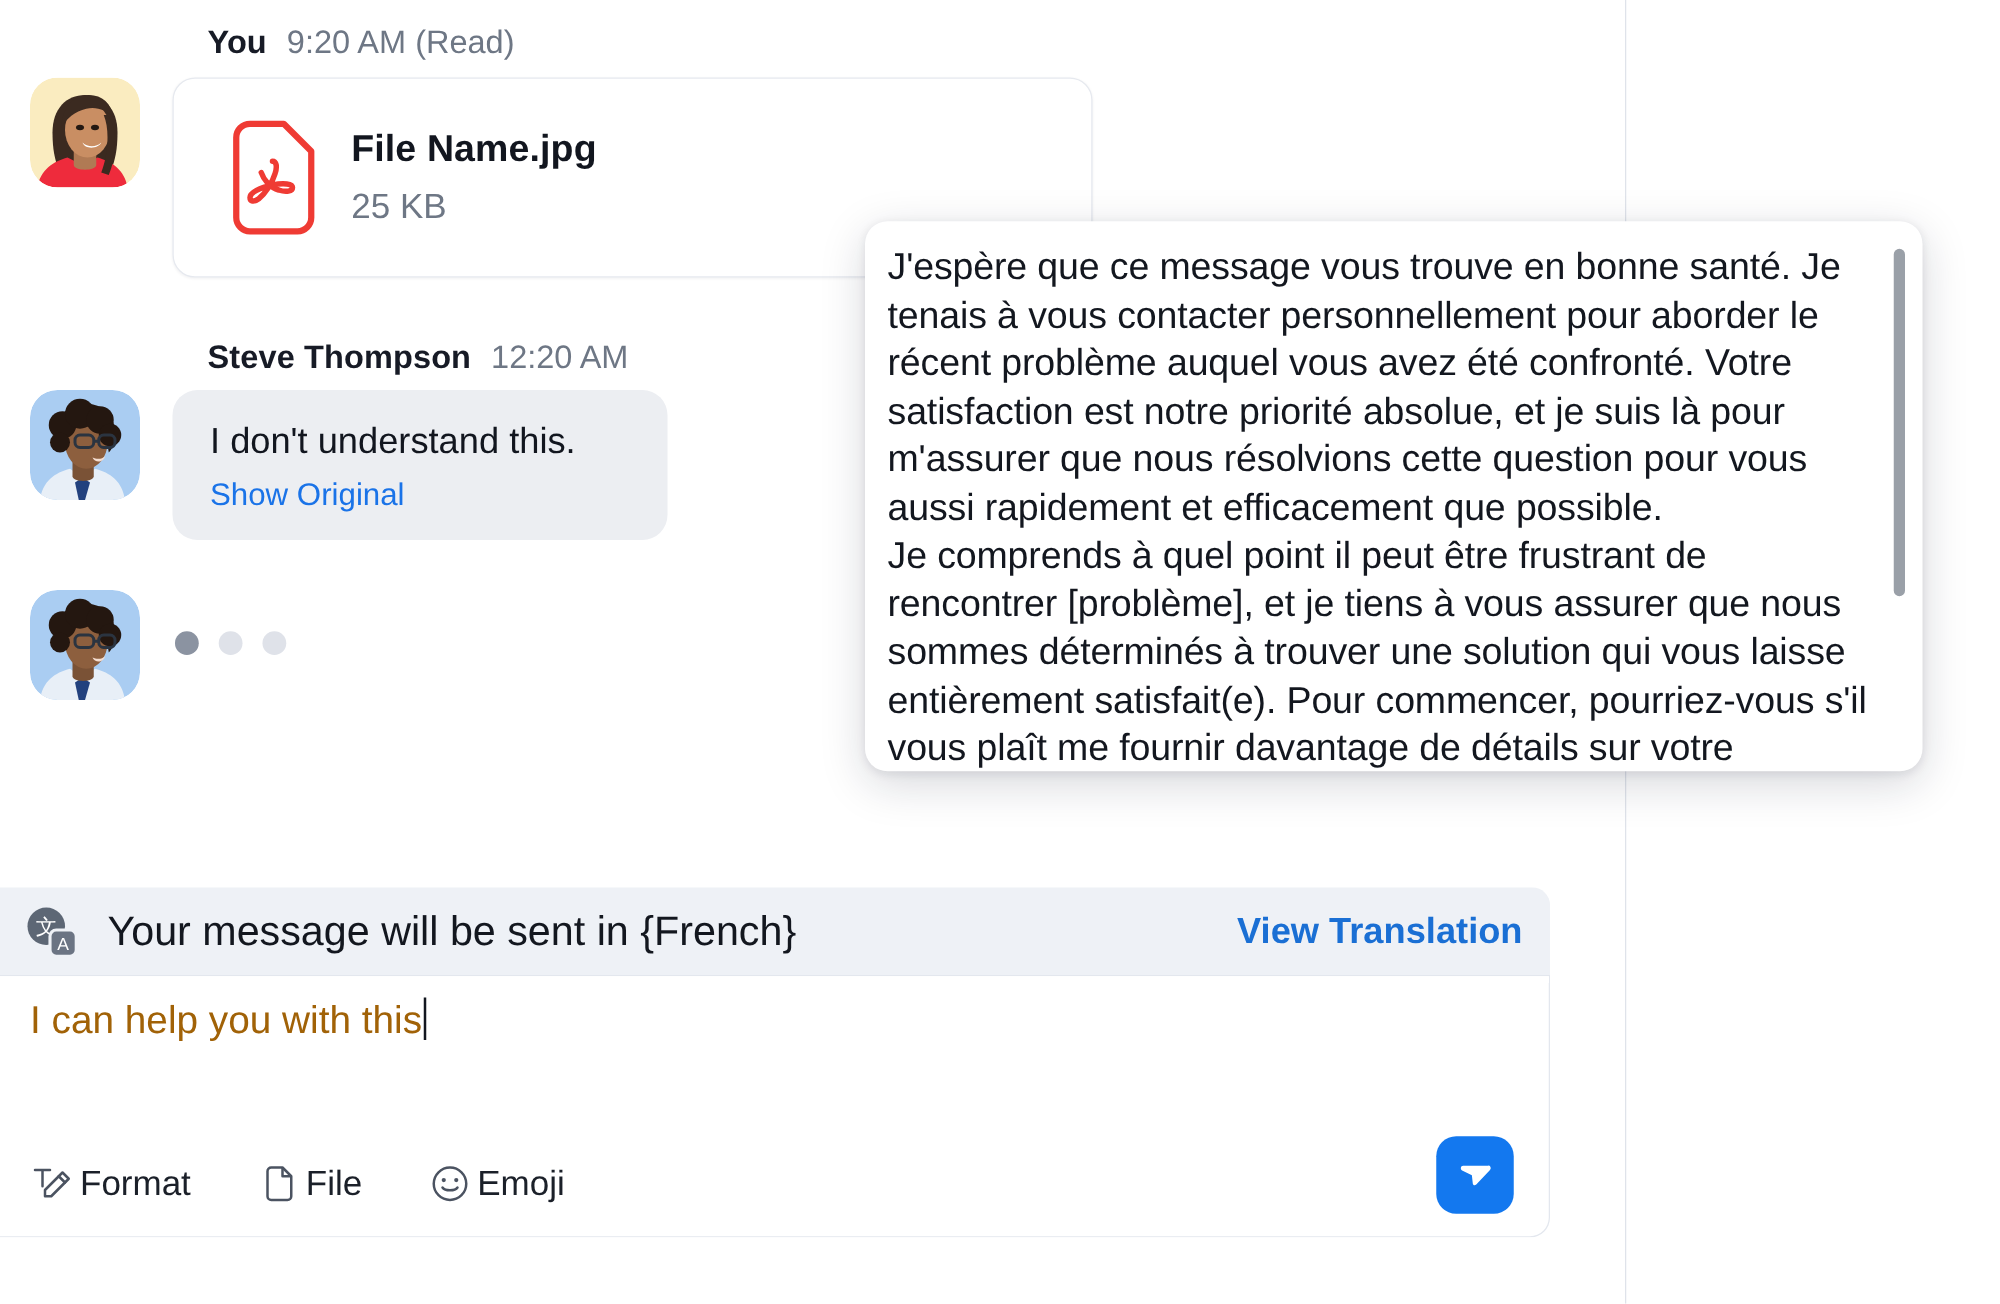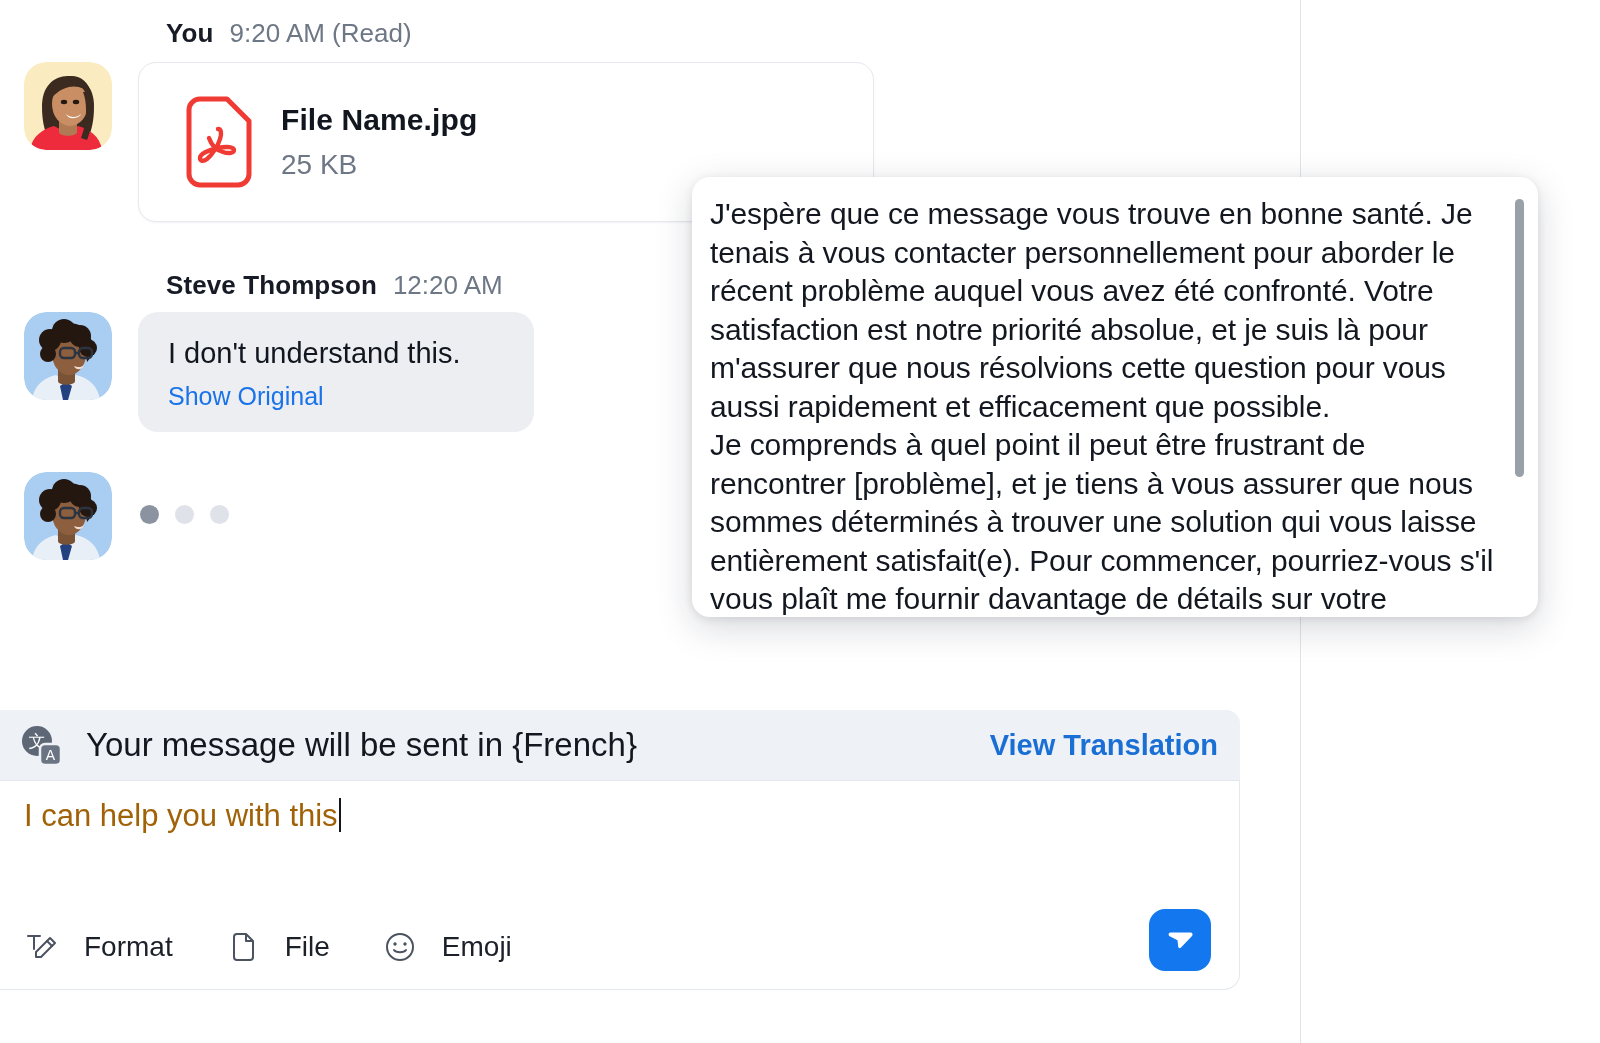--- a/index.html
+++ b/index.html
@@ -285,21 +285,21 @@
     position: absolute;
     left: 24px;
     bottom: 24px;
     display: flex;
     align-items: center;
     gap: 52px;
   }
   .tool {
     display: flex;
     align-items: center;
-    gap: 24px;
+    gap: 4px;
     cursor: pointer;
   }
   .tool .glyph { width: 36px; height: 36px; flex: 0 0 auto; }
   .tool .glyph svg { display: block; width: 36px; height: 36px; }
   .tool .label {
     font-size: 28px;
     line-height: 32px;
     color: #1b2029;
   }
 

